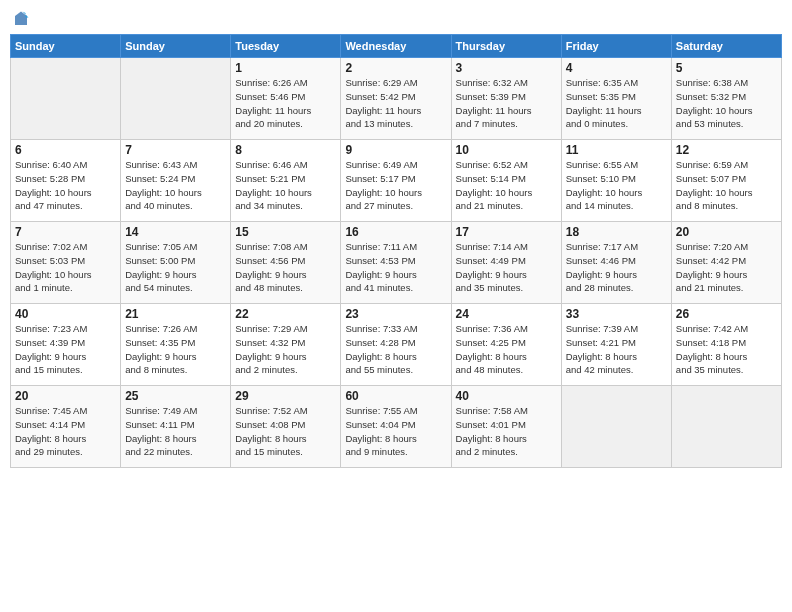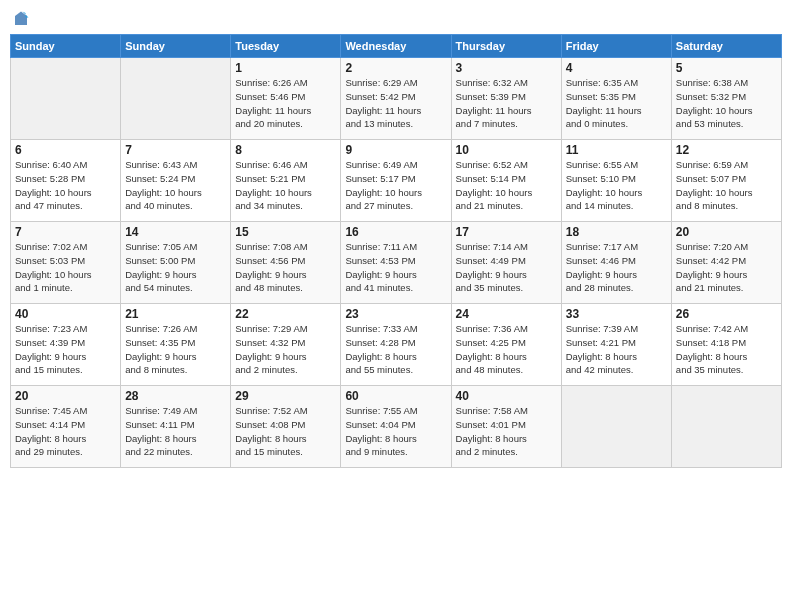--- a/index.html
+++ b/index.html
@@ -239,21 +239,21 @@
             <span class="day-num">26</span>
             <div class="day-info">Sunrise: 7:42 AM<br>Sunset: 4:18 PM<br>Daylight: 8 hours<br>and 35 minutes.</div>
           </td>
         </tr>
         <tr>
           <td>
             <span class="day-num">20</span>
             <div class="day-info">Sunrise: 7:45 AM<br>Sunset: 4:14 PM<br>Daylight: 8 hours<br>and 29 minutes.</div>
           </td>
           <td>
-            <span class="day-num">28</span>
+            <span class="day-num">25</span>
             <div class="day-info">Sunrise: 7:49 AM<br>Sunset: 4:11 PM<br>Daylight: 8 hours<br>and 22 minutes.</div>
           </td>
           <td>
             <span class="day-num">29</span>
             <div class="day-info">Sunrise: 7:52 AM<br>Sunset: 4:08 PM<br>Daylight: 8 hours<br>and 15 minutes.</div>
           </td>
           <td>
             <span class="day-num">60</span>
             <div class="day-info">Sunrise: 7:55 AM<br>Sunset: 4:04 PM<br>Daylight: 8 hours<br>and 9 minutes.</div>
           </td>

